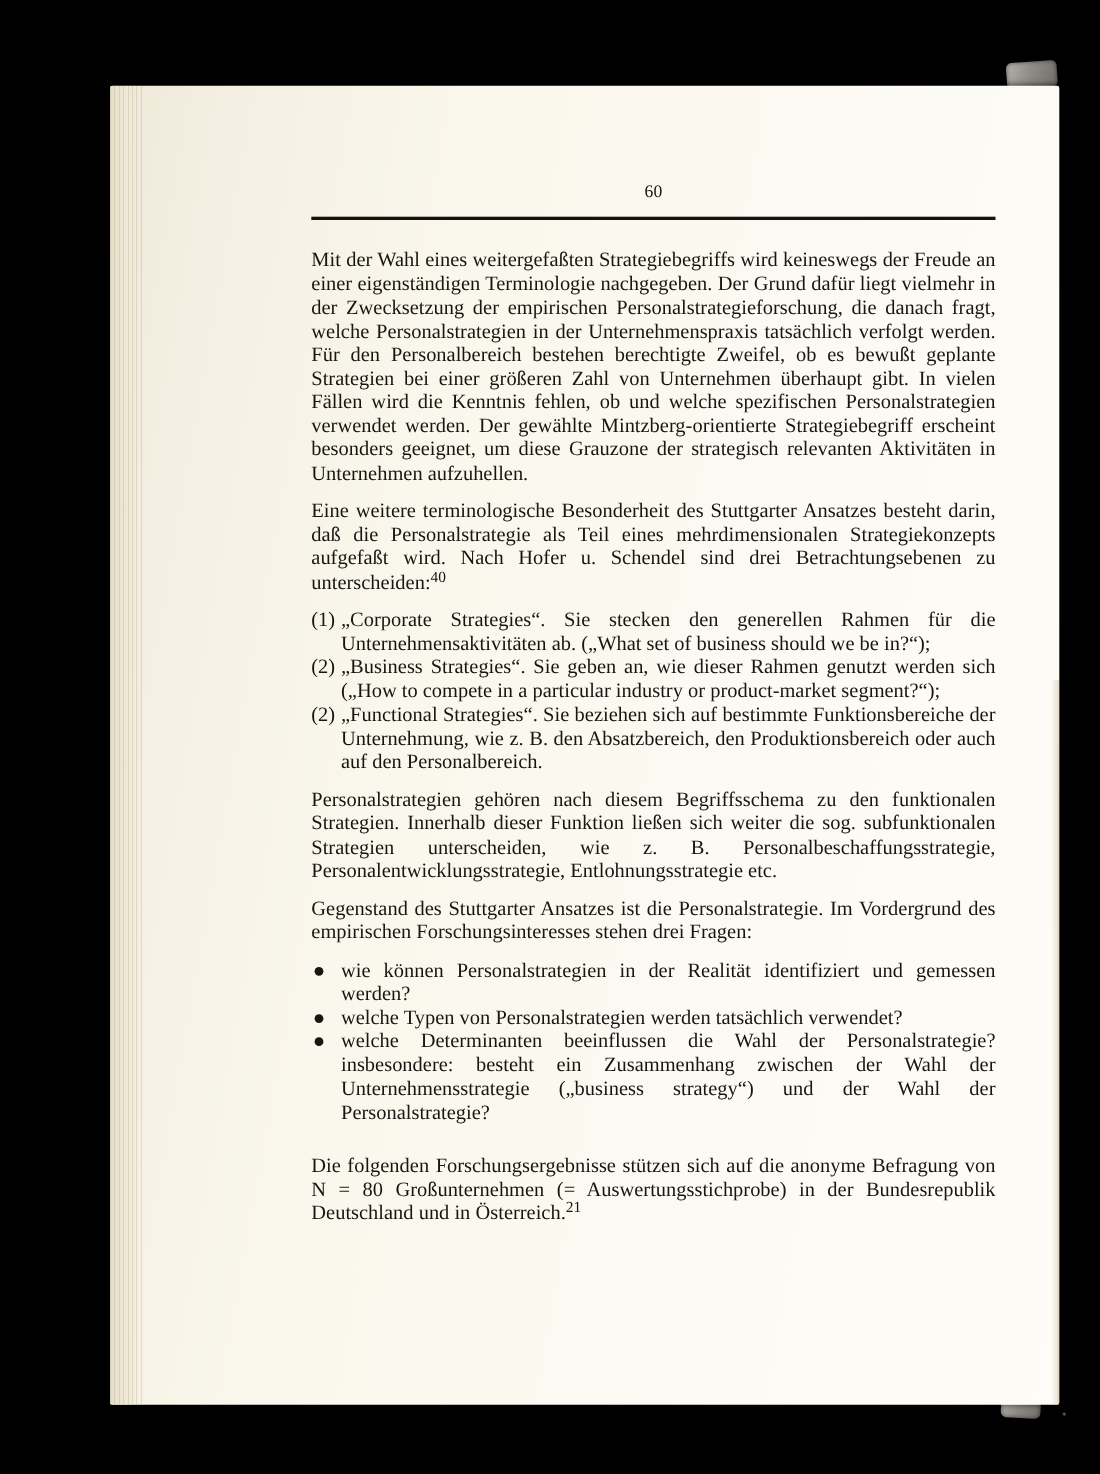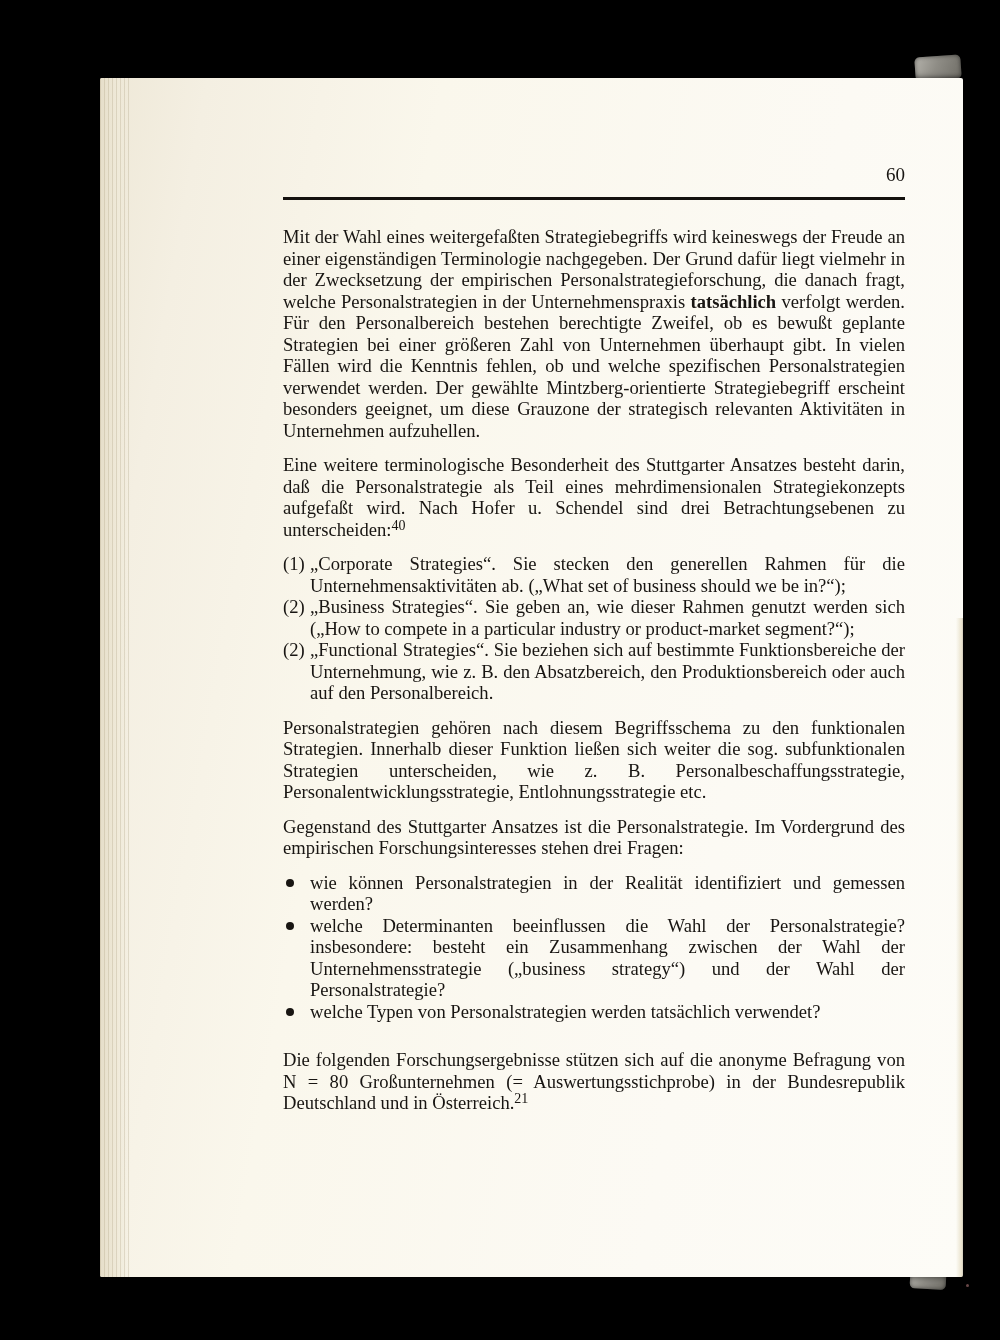--- a/index.html
+++ b/index.html
@@ -70,24 +70,24 @@
     border-radius: 50%;
     background: rgba(190,130,130,0.55);
     z-index: 3;
   }
   .running-head {
     position: absolute;
     left: 183px;
     top: 86px;
     width: 622px;
     display: flex;
-    justify-content: flex-end;
+    justify-content: center;
     align-items: baseline;
     color: #181512;
-    font-size: 19px;
+    font-size: 16px;
     line-height: 22px;
   }
   .head-rule {
     position: absolute;
     left: 183px;
     top: 119px;
     width: 622px;
     height: 3px;
     background: #14110e;
   }
@@ -95,21 +95,21 @@
     position: absolute;
     left: 183px;
     top: 148px;
     width: 622px;
     color: #181512;
     font-size: 18.6px;
     line-height: 21.5px;
     text-align: justify;
   }
   .para { margin: 0 0 13px 0; }
-  .para strong { font-weight: bold; }
+  .para strong { font-weight: normal; }
   sup.fn {
     font-size: 14px;
     line-height: 0;
     vertical-align: 6px;
   }
   .nlist { margin: 0 0 13px 0; }
   .nitem {
     position: relative;
     padding-left: 27px;
     text-align: justify;
@@ -177,25 +177,25 @@
 
       <p class="para">Gegenstand des Stuttgarter Ansatzes ist die Personalstrategie. Im Vordergrund des empirischen Forschungsinteresses stehen drei Fragen:</p>
 
       <div class="blist">
         <div class="bitem">
           <span class="bdot"></span>
           <span>wie können Personalstrategien in der Realität identifiziert und gemessen werden?</span>
         </div>
         <div class="bitem">
           <span class="bdot"></span>
-          <span>welche Determinanten beeinflussen die Wahl der Personalstrategie? insbesondere: besteht ein Zusammenhang zwischen der Wahl der Unternehmensstrategie („business strategy“) und der Wahl der Personalstrategie?</span>
+          <span>welche Typen von Personalstrategien werden tatsächlich verwendet?</span>
         </div>
         <div class="bitem">
           <span class="bdot"></span>
-          <span>welche Typen von Personalstrategien werden tatsächlich verwendet?</span>
+          <span>welche Determinanten beeinflussen die Wahl der Personalstrategie? insbesondere: besteht ein Zusammenhang zwischen der Wahl der Unternehmensstrategie („business strategy“) und der Wahl der Personalstrategie?</span>
         </div>
       </div>
 
       <p class="para"><span>Die folgenden Forschungsergebnisse stützen sich auf die anonyme Befragung von N = 80 Großunternehmen (= Auswertungsstichprobe) in der Bundesrepublik Deutschland und in Österreich.</span><sup class="fn">21</sup></p>
 
     </div>
 
     <div class="speck"></div>
   </div>
 

